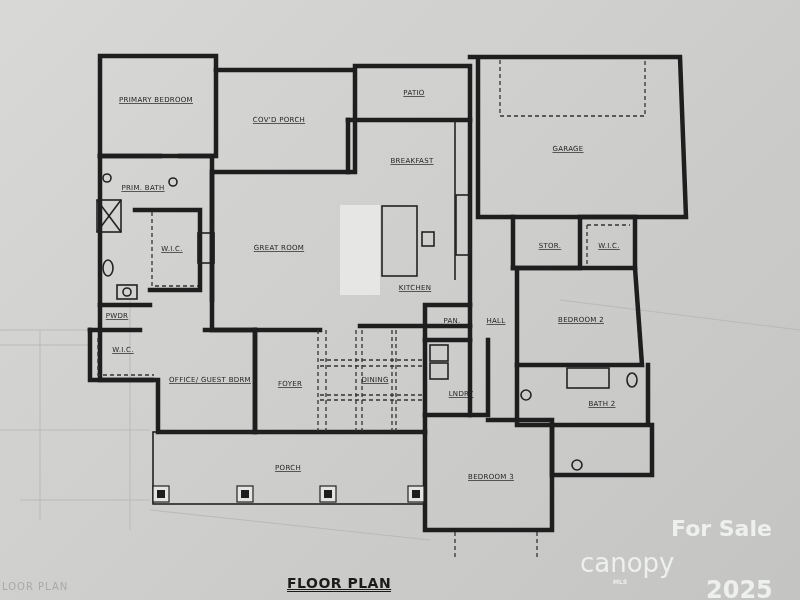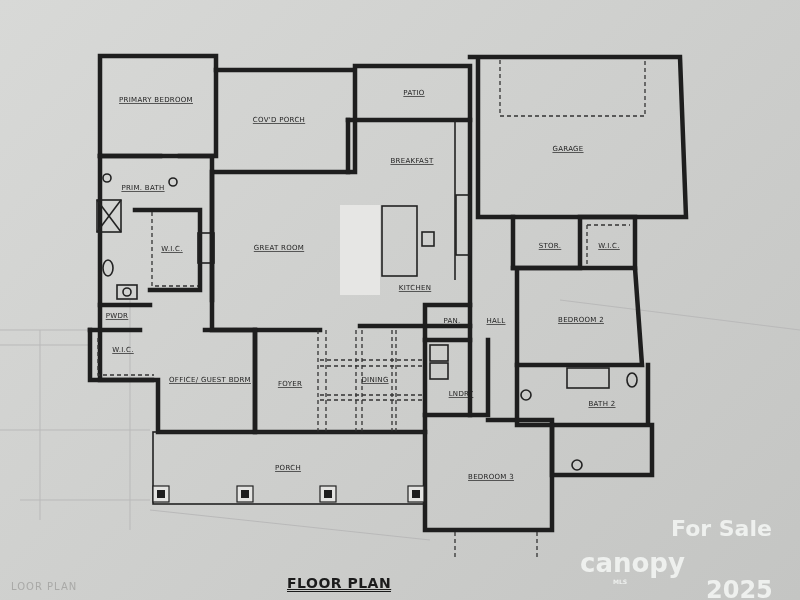--- a/index.html
+++ b/index.html
@@ -23,21 +23,21 @@
   .white { fill: #e6e6e4; stroke: none; }
   .wm { position: absolute; color: #eef0ee; font-family: "DejaVu Sans", sans-serif; font-weight: bold; }
   #title {
     position: absolute; left: 287px; top: 576px;
     font-family: "DejaVu Sans", sans-serif; font-size: 14px; font-weight: bold;
     letter-spacing: 0.5px; color: #1b1b1b;
     border-bottom: 1.5px solid #1b1b1b; line-height: 15px; text-decoration: underline;
   }
   #ghost-title {
     position: absolute; left: 2px; top: 581px;
-    font-family: "DejaVu Sans", sans-serif; font-size: 10px; color: #a9a9a7; letter-spacing: 1px; margin-left: 9px;
+    font-family: "DejaVu Sans", sans-serif; font-size: 10px; color: #a9a9a7; letter-spacing: 1px;
   }
 </style>
 </head>
 <body>
 
 <svg id="plan" width="800" height="600" viewBox="0 0 800 600">
 
   <g>
     <line class="ghost" x1="0" y1="330" x2="90" y2="330"></line>
     <line class="ghost" x1="0" y1="345" x2="90" y2="345"></line>
@@ -147,16 +147,16 @@
     <text class="room-label" x="288" y="470">PORCH</text>
     <text class="room-label" x="491" y="479">BEDROOM 3</text>
   </g>
 </svg>
 
 <div id="ghost-title">LOOR PLAN</div>
 <div id="title">FLOOR PLAN</div>
 
 <div>
   <div class="wm" style="left:671px; top:516px; font-size:22px;">For Sale</div>
-  <div class="wm" style="left:580px; top:548px; font-size:26px; font-weight:bold;text-align:center;">canopy</div>
+  <div class="wm" style="left:580px; top:548px; font-size:26px; font-weight:normal;text-align:center;">canopy</div>
   <div class="wm" style="left:613px; top:578px; font-size:6px;">MLS</div>
   <div class="wm" style="left:706px; top:552px; font-size:24px;margin-top:24px;">2025</div>
 </div>
 
 </body></html>

